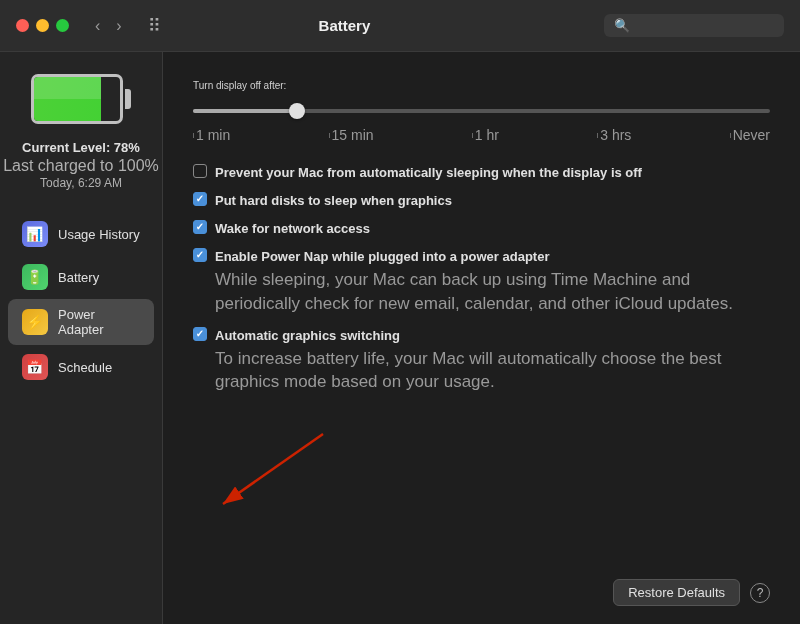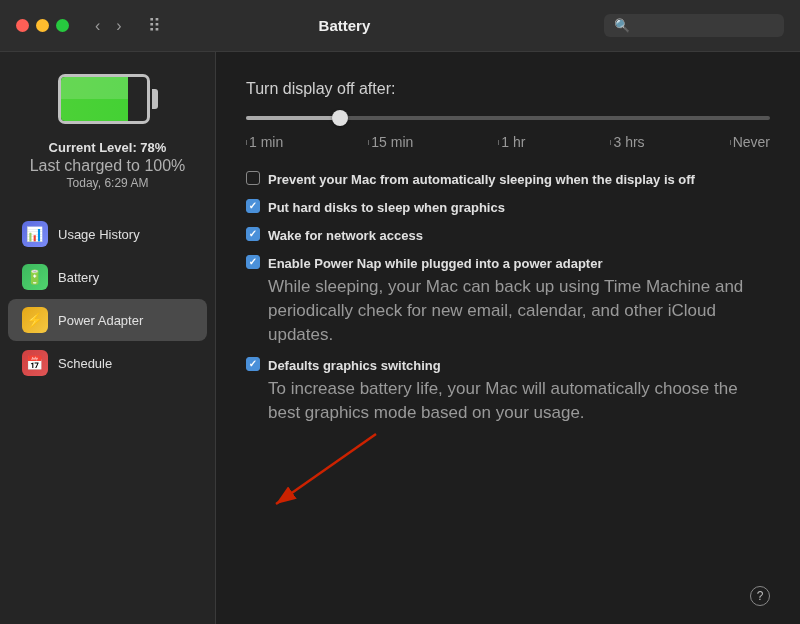--- a/index.html
+++ b/index.html
@@ -85,21 +85,21 @@
     }
 
     
     .main-layout {
       display: flex;
       height: calc(624px - 52px);
     }
 
     
     .sidebar {
-      width: 216px;
+      width: 163px;
       background: #252525;
       border-right: 1px solid #3a3a3a;
       padding: 20px 0 0 0;
       display: flex;
       flex-direction: column;
       align-items: center;
     }
     .battery-visual {
       width: 100px;
       height: 54px;
@@ -198,21 +198,21 @@
 
     
     .content {
       flex: 1;
       background: #1e1e1e;
       padding: 28px 30px 20px 30px;
       position: relative;
       overflow-y: auto;
     }
     .section-label {
-      font-size: 16px;
+      font-size: 10px;
       color: #d0d0d0;
       margin-bottom: 10px;
     }
 
     
     .slider-container {
       margin-bottom: 20px;
     }
     .slider-track-wrapper {
       position: relative;
@@ -485,34 +485,35 @@
           <span class="option-label bold">Enable Power Nap while plugged into a power adapter</span>
           <p class="option-description">While sleeping, your Mac can back up using Time Machine and periodically check for new email, calendar, and other iCloud updates.</p>
         </div>
       </div>
 
       <div class="option-row">
         <div class="option-checkbox checked">
           <span class="checkmark">✓</span>
         </div>
         <div class="option-text-block">
-          <span class="option-label bold">Defaults graphics switching</span>
+          <span class="option-label bold">Automatic graphics switching</span>
           <p class="option-description">To increase battery life, your Mac will automatically choose the best graphics mode based on your usage.</p>
         </div>
       </div>
 
 
     </div>
 
     <svg class="red-arrow" width="200" height="120" style="position:absolute; bottom:80px; left:30px; pointer-events:none;">
       <defs>
         <marker id="arrowhead" markerWidth="8" markerHeight="6" refX="8" refY="3" orient="auto">
           <polygon points="0 0, 8 3, 0 6" fill="#cc2200"></polygon>
         </marker>
       </defs>
       <line x1="130" y1="10" x2="30" y2="80" stroke="#cc2200" stroke-width="2.5" marker-end="url(#arrowhead)"></line>
     </svg>
 
     <div class="bottom-bar">
+      <button class="restore-defaults-btn">Restore Defaults</button>
       <button class="help-btn">?</button>
     </div>
   </div>
 </div>
 
 </body></html>

